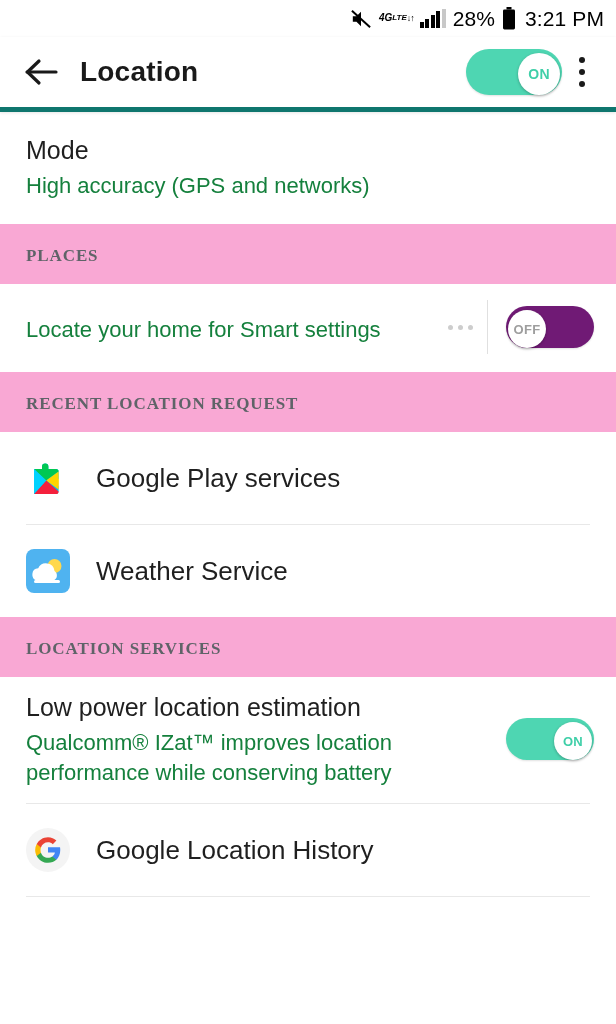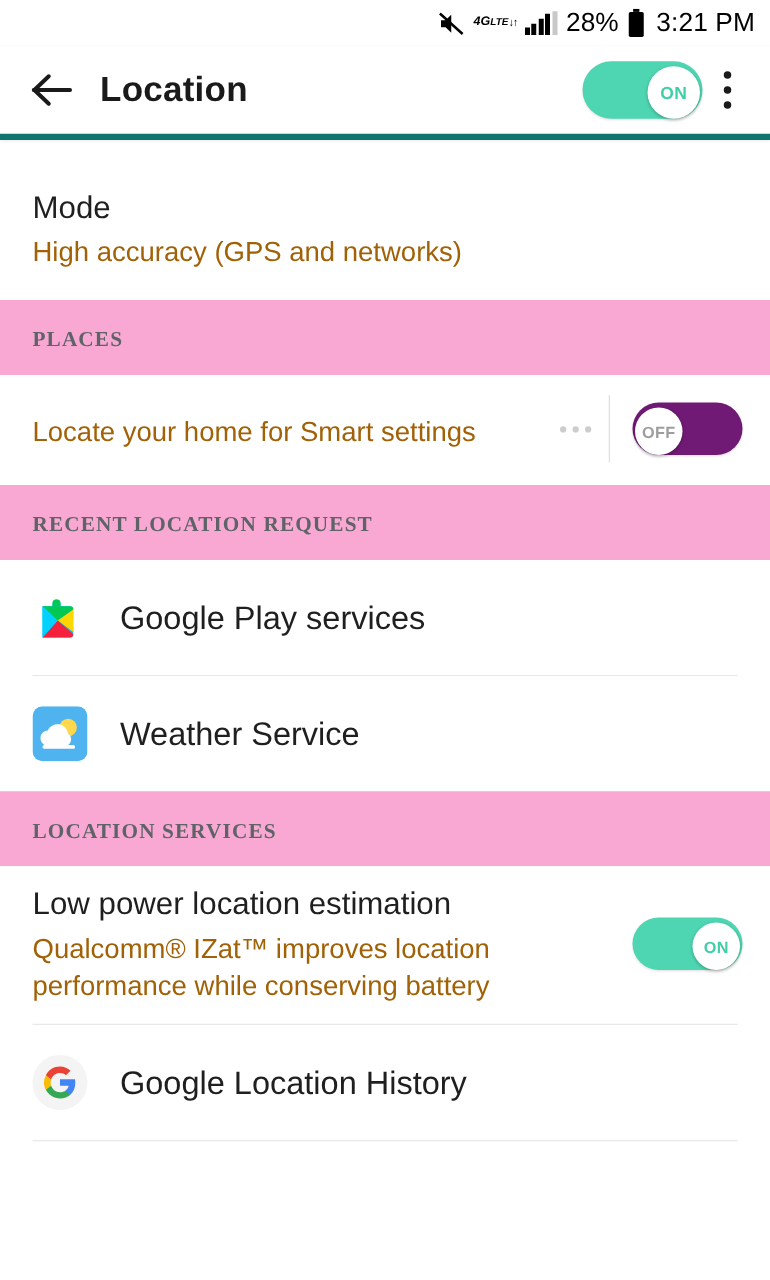--- a/index.html
+++ b/index.html
@@ -86,21 +86,21 @@
     background:#ffffff;
     padding:18px 22px 20px 26px;
     display:flex; align-items:center; cursor:pointer;
     min-height:72px;
   }
   .row .texts{ flex:1; min-width:0; }
   .row .title{
     font-size:25px; color:#1f1f1f; line-height:1.28; font-weight:400;
   }
   .row .subtitle{
-    font-size:22px; color:#a16207; line-height:1.34; margin-top:5px;
+    font-size:22px; color:#15803d; line-height:1.34; margin-top:5px;
   }
   .divider{ height:1px; background:#e8e8e8; margin:0 26px; }
 
   
   .row-actions{ display:flex; align-items:center; flex:none; }
   .dots-h{ display:flex; gap:5px; align-items:center; padding:0 14px; cursor:pointer;}
   .dots-h span{ width:5px; height:5px; border-radius:50%; background:#cdcdcd; display:block;}
   .vsep{ width:1px; height:54px; background:#e0e0e0; margin-right:18px; }
 
   
@@ -165,21 +165,21 @@
     <span class="knob">ON</span>
   </div>
 
   <div class="overflow-dots">
     <span></span>
       <span></span>
       <span></span>
   </div>
 </div>
 
-<div class="row" style="padding-top:38px;padding-bottom:24px;">
+<div class="row" style="padding-top:22px;padding-bottom:24px;">
   <div class="texts">
     <div class="title">Mode</div>
     <div class="subtitle">High accuracy (GPS and networks)</div>
   </div>
 </div>
 
 <div class="section-header">PLACES</div>
 
 <div class="row" style="padding-top:16px;padding-bottom:18px;">
   <div class="texts">

